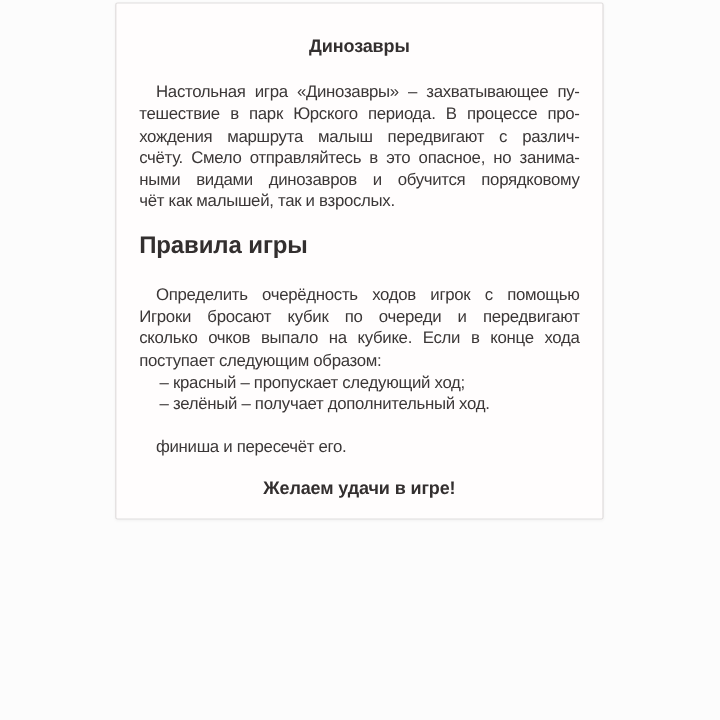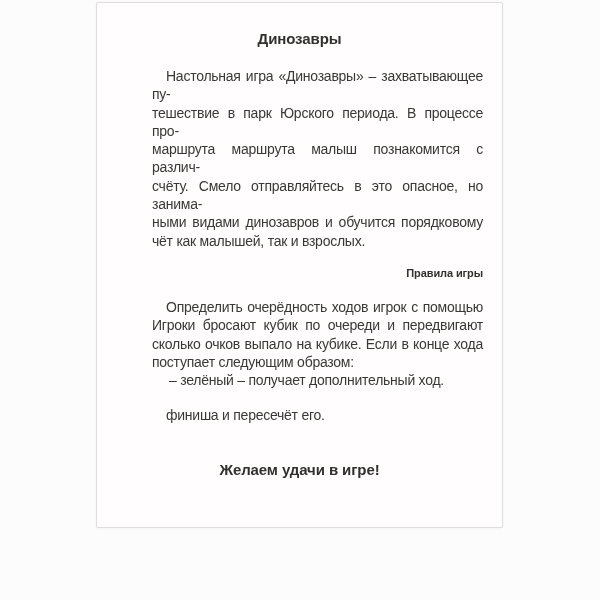--- a/index.html
+++ b/index.html
@@ -16,96 +16,97 @@
   }
   .page {
     position: relative;
     width: 600px; height: 600px;
     background: var(--page_bg);
     overflow: hidden;
   }
   .card {
     position: absolute;
     left: 96px; top: 2px;
-    width: 407px; height: 526px;
+    width: 407px; height: 431px;
     background: var(--card_bg);
     border: 1px solid var(--card_border);
     border-radius: 2px;
     box-shadow: 0 1px 3px rgba(0,0,0,0.04);
     padding: 27px 19px 0 19px;
     color: var(--text);
   }
   .title {
     font-size: 15px;
     font-weight: bold;
     color: var(--heading);
     text-align: center;
     letter-spacing: -0.1px;
     margin: 0 0 20px 0;
   }
   .subtitle {
-    font-size: 11px;
+    font-size: 20px;
     font-weight: bold;
     color: var(--heading);
-    text-align: right;
+    text-align: left;
     letter-spacing: -0.1px;
     margin: 17px 0 19px 0;
   }
   .para {
     font-size: 14px;
     line-height: 18.3px;
     letter-spacing: -0.25px;
     color: var(--text);
   }
-  .para .line { min-height: 18.3px; margin-left: 36px; }
+  .para .line { min-height: 18.3px; }
   .justify .line {
     text-align: justify;
     text-align-last: justify;
   }
   .justify .line:last-child {
     text-align-last: left;
   }
   .indent-first .line:first-child { text-indent: 14px; }
   .list .line { padding-left: 17px; text-align: left; }
   .para.win { margin-top: 17px; }
   .closing {
-    margin-top: 36px;
+    margin-top: 18px;
     font-size: 15px;
     font-weight: bold;
     color: var(--heading);
     text-align: center;
     letter-spacing: -0.1px;
   }
 </style>
 </head>
 <body>
 
 <div class="page">
   <div class="card">
     <h1 class="title">Динозавры</h1>
 
     <div class="para justify indent-first">
         <div class="line">Настольная игра «Динозавры» – захватывающее пу-</div>
         <div class="line">тешествие в парк Юрского периода. В процессе про-</div>
-        <div class="line">маршрута маршрута малыш познакомится с различ-</div>
+        <div class="line">хождения маршрута малыш передвигают с различ-</div>
         <div class="line">счёту. Смело отправляйтесь в это опасное, но занима-</div>
         <div class="line">ными видами динозавров и обучится порядковому</div>
         <div class="line">чёт как малышей, так и взрослых.</div>
       </div>
 
     <h2 class="subtitle">Правила игры</h2>
 
     <div class="para justify indent-first">
         <div class="line">Определить очерёдность ходов игрок с помощью</div>
         <div class="line">Игроки бросают кубик по очереди и передвигают</div>
         <div class="line">сколько очков выпало на кубике. Если в конце хода</div>
         <div class="line">поступает следующим образом:</div>
       </div>
 
     <div class="para list">
+        <div class="line">– красный – пропускает следующий ход;</div>
         <div class="line">– зелёный – получает дополнительный ход.</div>
       </div>
 
     <div class="para justify indent-first win">
         <div class="line">финиша и пересечёт его.</div>
       </div>
 
     <div class="closing">Желаем удачи в игре!</div>
   </div>
 </div>

